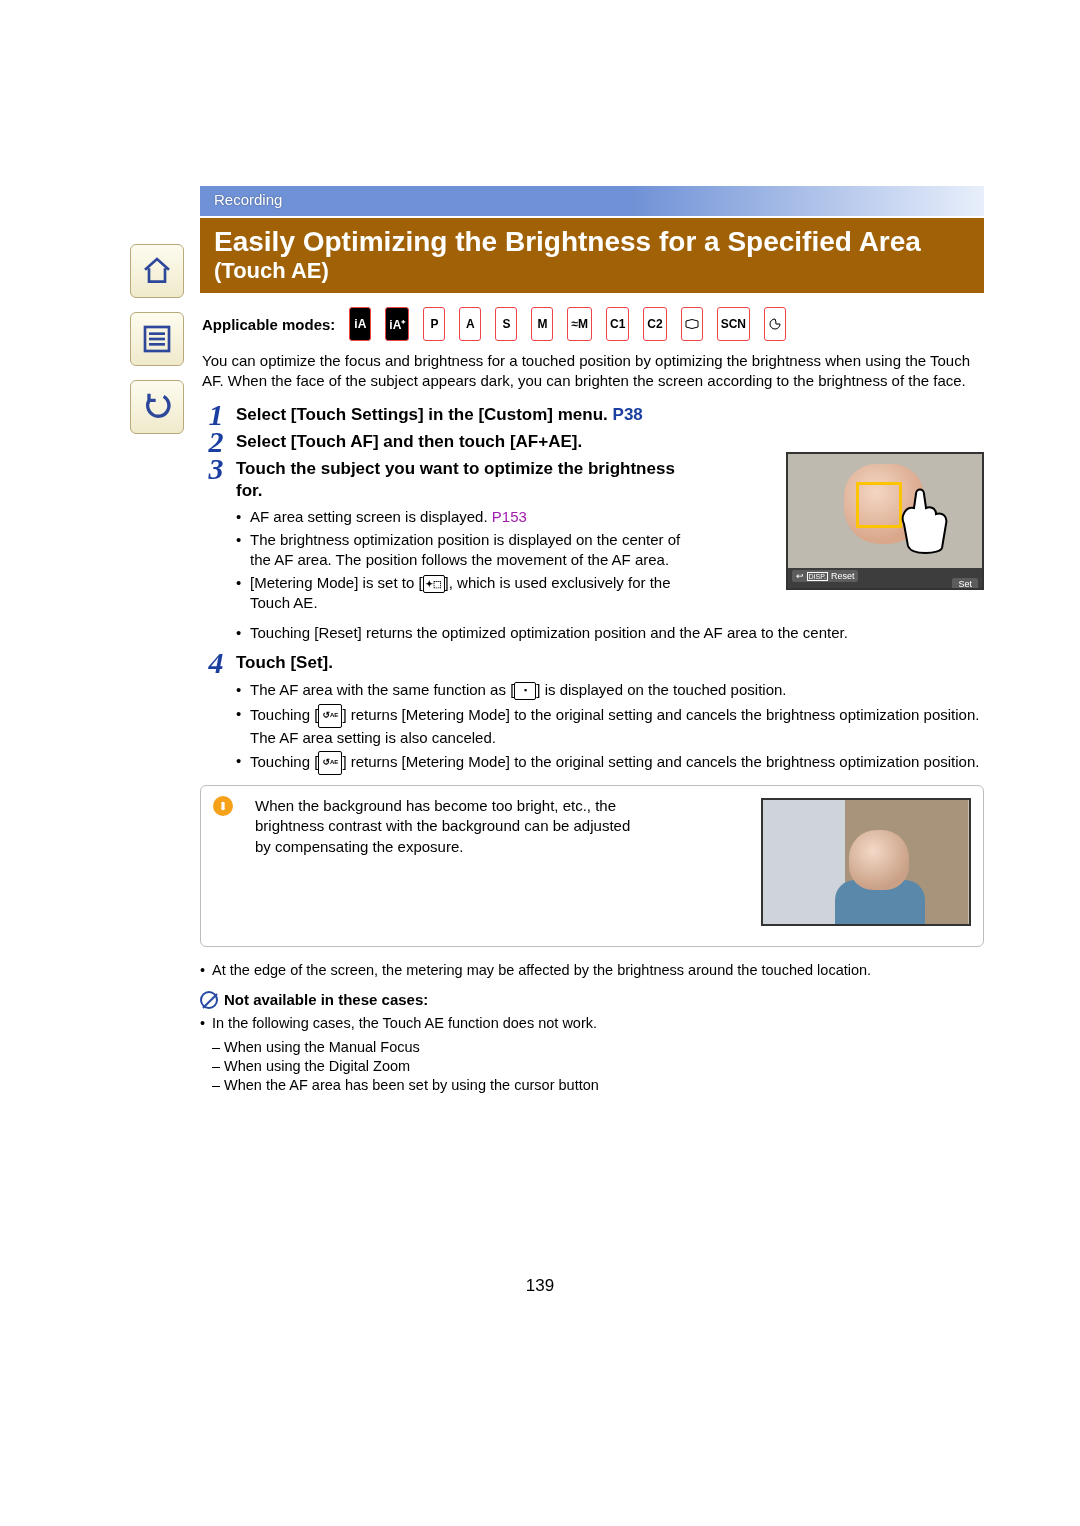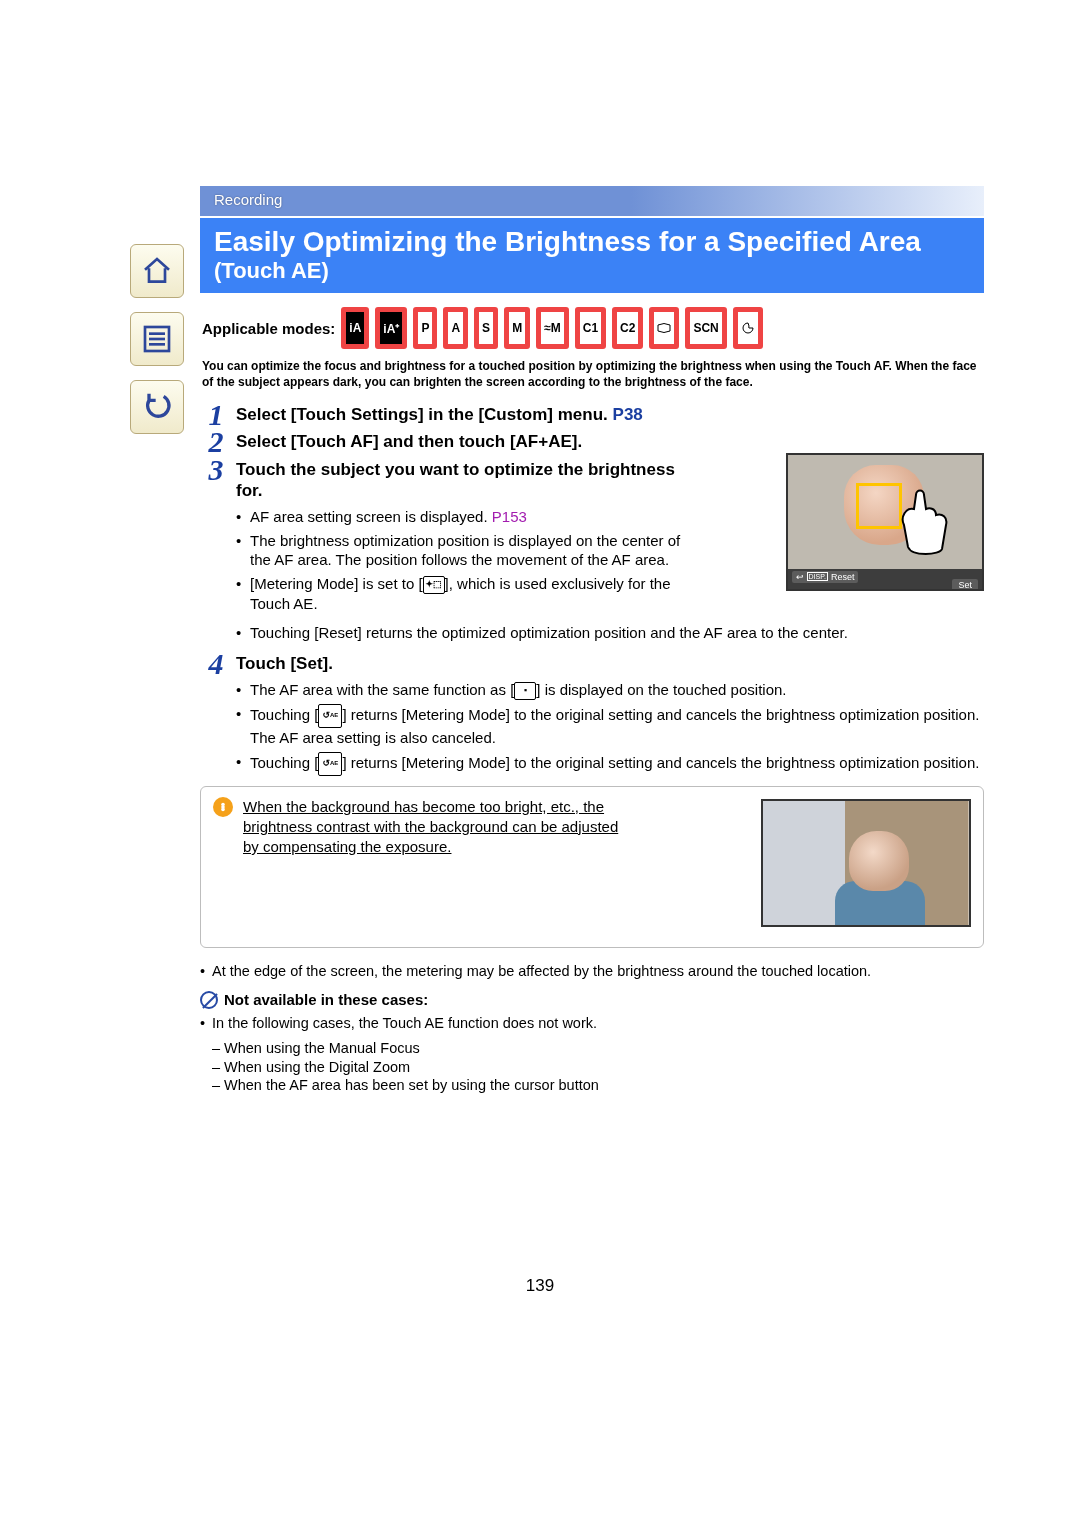--- a/index.html
+++ b/index.html
@@ -58,58 +58,57 @@
   }
   .section-header .label {
     position: absolute;
     left: 14px;
     top: 5px;
     text-shadow: 0 0 2px rgba(0,0,0,.4);
     font-size: 15px;
   }
 
   .title-bar {
-    background: #3b82f6;
+    background: #a16207;
     color: #fff;
     padding: 8px 14px 10px 14px;
     font-weight: bold;
   }
   .title-main { font-size: 28px; line-height: 1.15; display:inline; }
   .title-sub  { font-size: 22px; line-height: 1.15; display:inline; }
 
   .applicable-row {
     display: flex;
     align-items: center;
-    gap: 6px;
+    gap: 14px;
     margin: 14px 2px 10px 2px;
     font-size: 15px;
     font-weight: bold;
   }
   .mode-chip {
     display:inline-flex;
     align-items:center;
     justify-content:center;
     min-width: 22px;
     height: 20px;
     padding: 16px 3px;
-    border: 5px solid #ef4444;
+    border: 1px solid #ef4444;
     border-radius: 3px;
     font-size: 12px;
     font-weight: bold;
     background:#fff;
     box-sizing: border-box;
     font-family: Arial, sans-serif;
   }
   .mode-chip.filled { background:#000; color:#fff; }
 
   .intro {
-    font-size: 12px;
+    font-size: 15px;
     line-height: 1.28;
     margin: 4px 2px 14px 2px;
-    font-weight: bold;
   }
 
   .step {
     position: relative;
     padding-left: 36px;
     margin-bottom: 6px;
   }
   .step-num {
     position: absolute;
     left: 0;
@@ -237,23 +236,22 @@
   }
   .tip-box .tip-icon::after {
     content:""; display:block; width:6px; height:6px; border-radius:50%;
     background:#fff;
     box-shadow: 0 -4px 0 0 #fff, 0 4px 0 0 #fff;
     transform: scale(.6);
   }
   .tip-box .tip-text {
     font-size: 15px;
     line-height: 1.35;
-    margin-left: 30px;
+    margin-left: 42px;
     width: 380px;
-    text-decoration: underline;
   }
   .tip-img {
     position:absolute; right:12px; top:12px;
     width: 210px; height: 128px;
     border: 2px solid #333;
     box-sizing:border-box;
     background:
       linear-gradient(#cfd3da, #cfd3da) left/40% 100% no-repeat,
       linear-gradient(#a8947a, #a8947a) right/60% 100% no-repeat;
     overflow:hidden;

